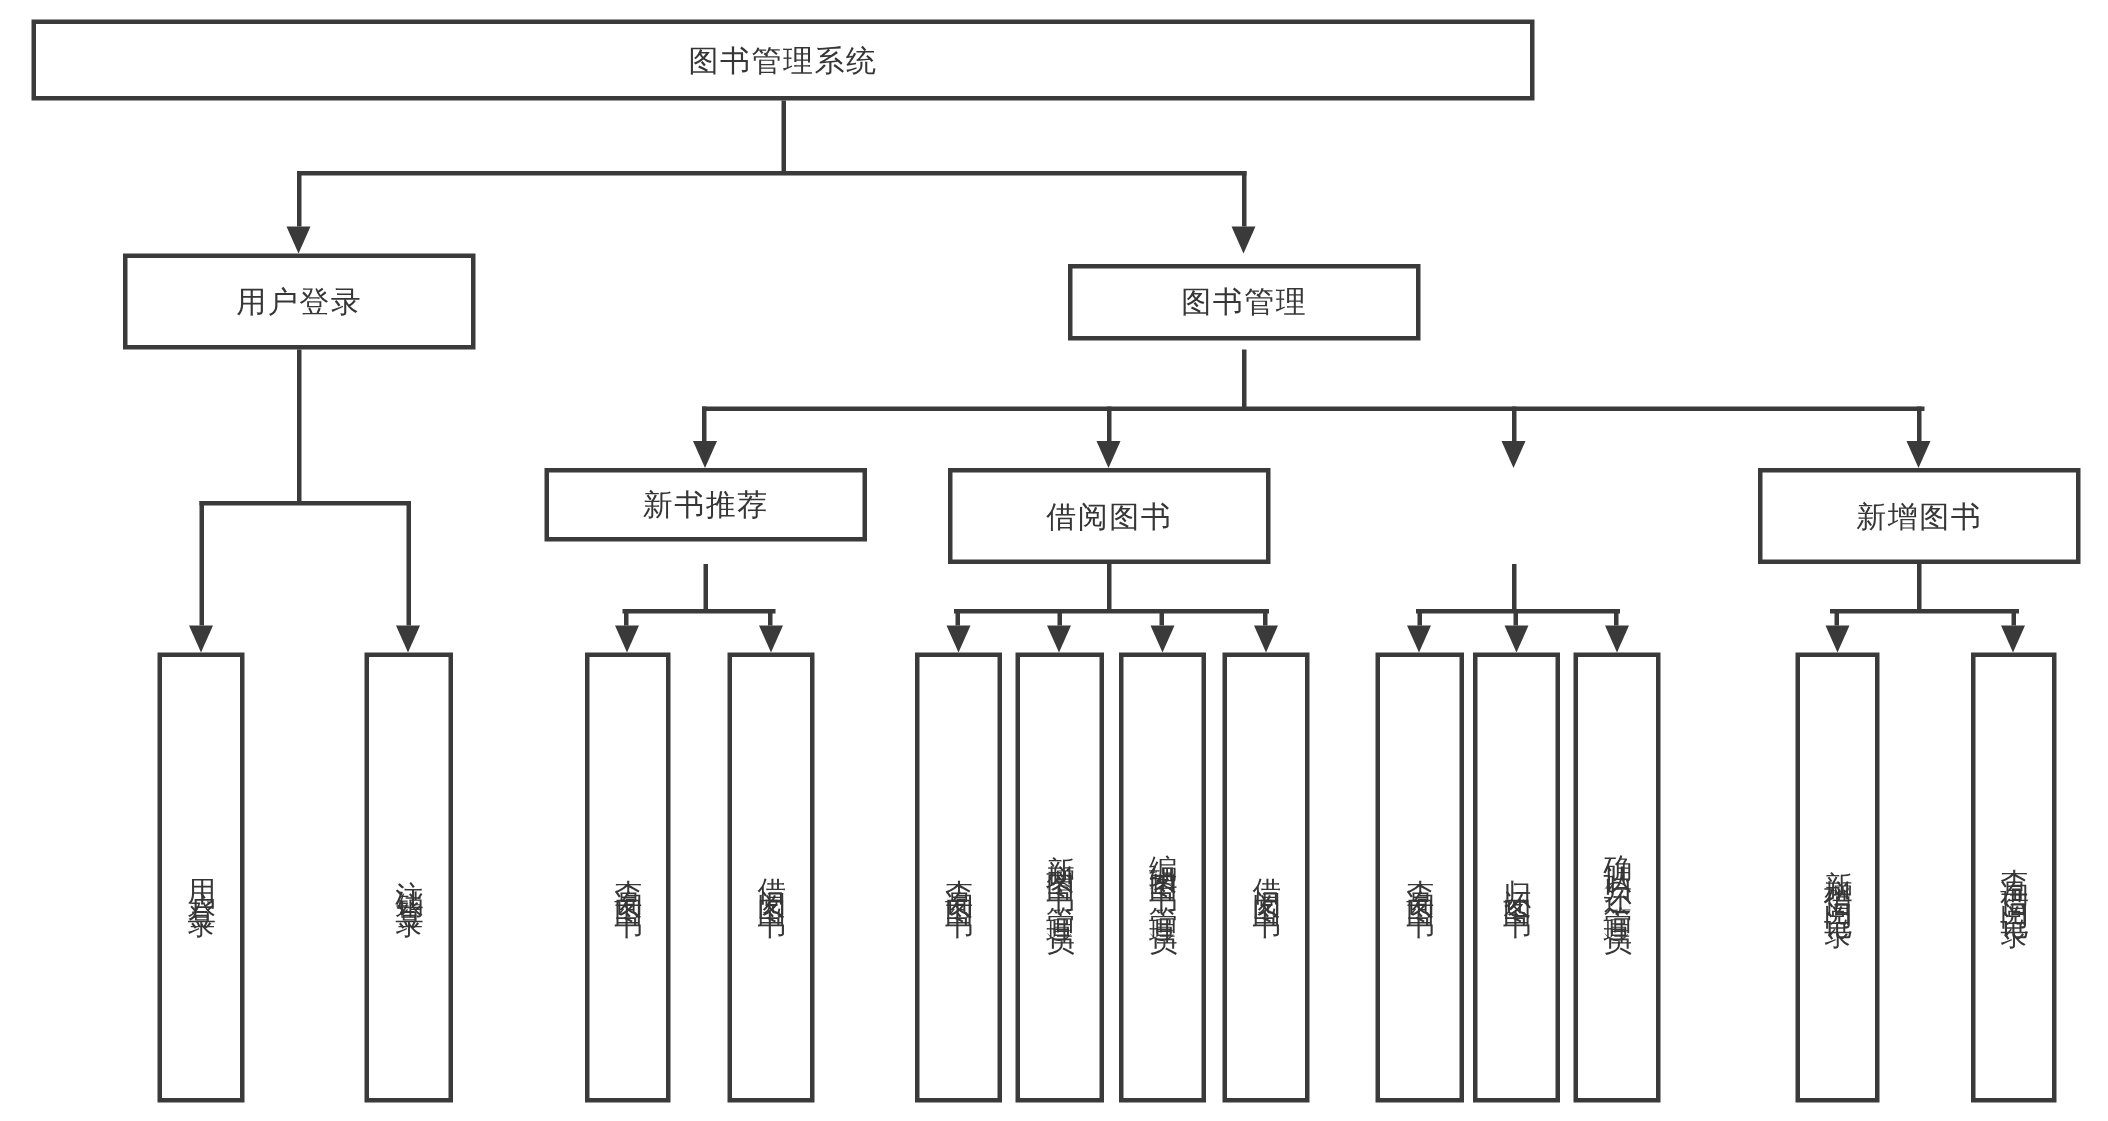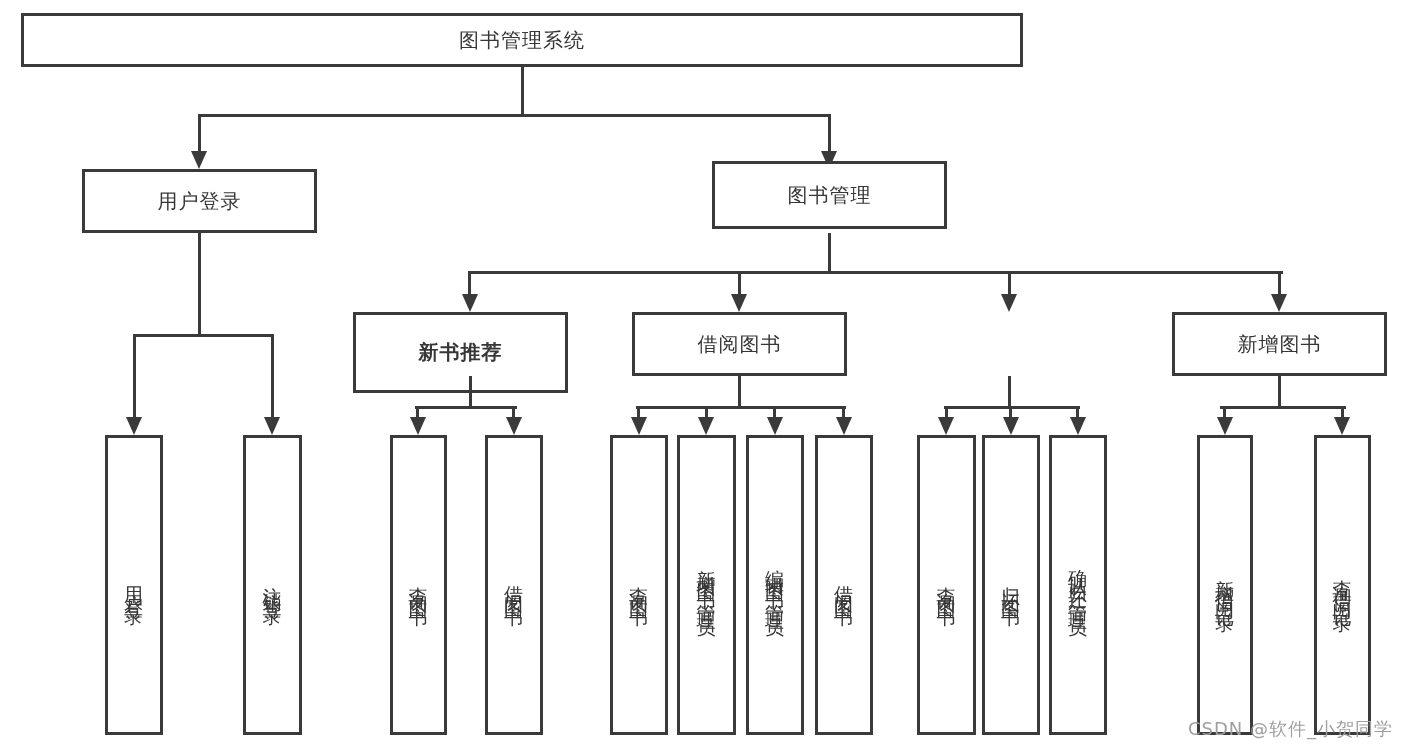--- a/index.html
+++ b/index.html
@@ -62,41 +62,41 @@
   <div class="node" style="left:21px; top:13px; width:1002px; height:54px;">图书管理系统</div>
 
   <div class="vline" style="left:521px; top:67px; width:3px; height:48px;"></div>
   <div class="hline" style="left:198px; top:114px; width:633px; height:3px;"></div>
   <div class="vline" style="left:198px; top:114px; width:3px; height:37px;"></div>
   <div class="tri" style="left:191px; top:151px;"></div>
   <div class="vline" style="left:828px; top:114px; width:3px; height:37px;"></div>
   <div class="tri" style="left:821px; top:151px;"></div>
 
   <div class="node" style="left:82px; top:169px; width:235px; height:64px;">用户登录</div>
-  <div class="node" style="left:712px; top:161px; width:235px; height:68px;">图书管理</div>
+  <div class="node" style="left:712px; top:176px; width:235px; height:51px;">图书管理</div>
 
   <div class="vline" style="left:198px; top:233px; width:3px; height:103px;"></div>
   <div class="hline" style="left:133px; top:334px; width:141px; height:3px;"></div>
   <div class="vline" style="left:133px; top:334px; width:3px; height:83px;"></div>
   <div class="tri" style="left:126px; top:417px;"></div>
   <div class="vline" style="left:271px; top:334px; width:3px; height:83px;"></div>
   <div class="tri" style="left:264px; top:417px;"></div>
 
   <div class="vline" style="left:828px; top:233px; width:3px; height:40px;"></div>
   <div class="hline" style="left:468px; top:271px; width:815px; height:3px;"></div>
   <div class="vline" style="left:468px; top:271px; width:3px; height:23px;"></div>
   <div class="tri" style="left:462px; top:294px;"></div>
   <div class="vline" style="left:738px; top:271px; width:3px; height:23px;"></div>
   <div class="tri" style="left:731px; top:294px;"></div>
   <div class="vline" style="left:1008px; top:271px; width:3px; height:23px;"></div>
   <div class="tri" style="left:1001px; top:294px;"></div>
   <div class="vline" style="left:1278px; top:271px; width:3px; height:23px;"></div>
   <div class="tri" style="left:1271px; top:294px;"></div>
 
-  <div class="node" style="left:353px; top:312px; width:215px; height:81px;font-weight:bold;">新书推荐</div>
+  <div class="node" style="left:363px; top:312px; width:215px; height:49px;">新书推荐</div>
   <div class="node" style="left:632px; top:312px; width:215px; height:64px;">借阅图书</div>
   <div class="node" style="left:1172px; top:312px; width:215px; height:64px;">新增图书</div>
 
   <div class="vline" style="left:469px; top:376px; width:3px; height:32px;"></div>
   <div class="hline" style="left:415px; top:406px; width:102px; height:3px;"></div>
   <div class="vline" style="left:416px; top:406px; width:3px; height:11px;"></div>
   <div class="tri" style="left:410px; top:417px;"></div>
   <div class="vline" style="left:512px; top:406px; width:3px; height:11px;"></div>
   <div class="tri" style="left:506px; top:417px;"></div>
 
@@ -138,15 +138,14 @@
   <div class="node leaf" style="left:746px; top:435px; width:58px; height:300px;">编辑图书（管理员）</div>
   <div class="node leaf" style="left:815px; top:435px; width:58px; height:300px;">借阅图书</div>
 
   <div class="node leaf" style="left:917px; top:435px; width:59px; height:300px;">查询图书</div>
   <div class="node leaf" style="left:982px; top:435px; width:58px; height:300px;">归还图书</div>
   <div class="node leaf" style="left:1049px; top:435px; width:58px; height:300px;">确认归还（管理员）</div>
 
   <div class="node leaf" style="left:1197px; top:435px; width:56px; height:300px;">新增借阅记录</div>
   <div class="node leaf" style="left:1314px; top:435px; width:57px; height:300px;">查询借阅记录</div>
 
-  <div class="watermark">CSDN @软件_小贺同学</div>
 
 </div>
 
 </body></html>

